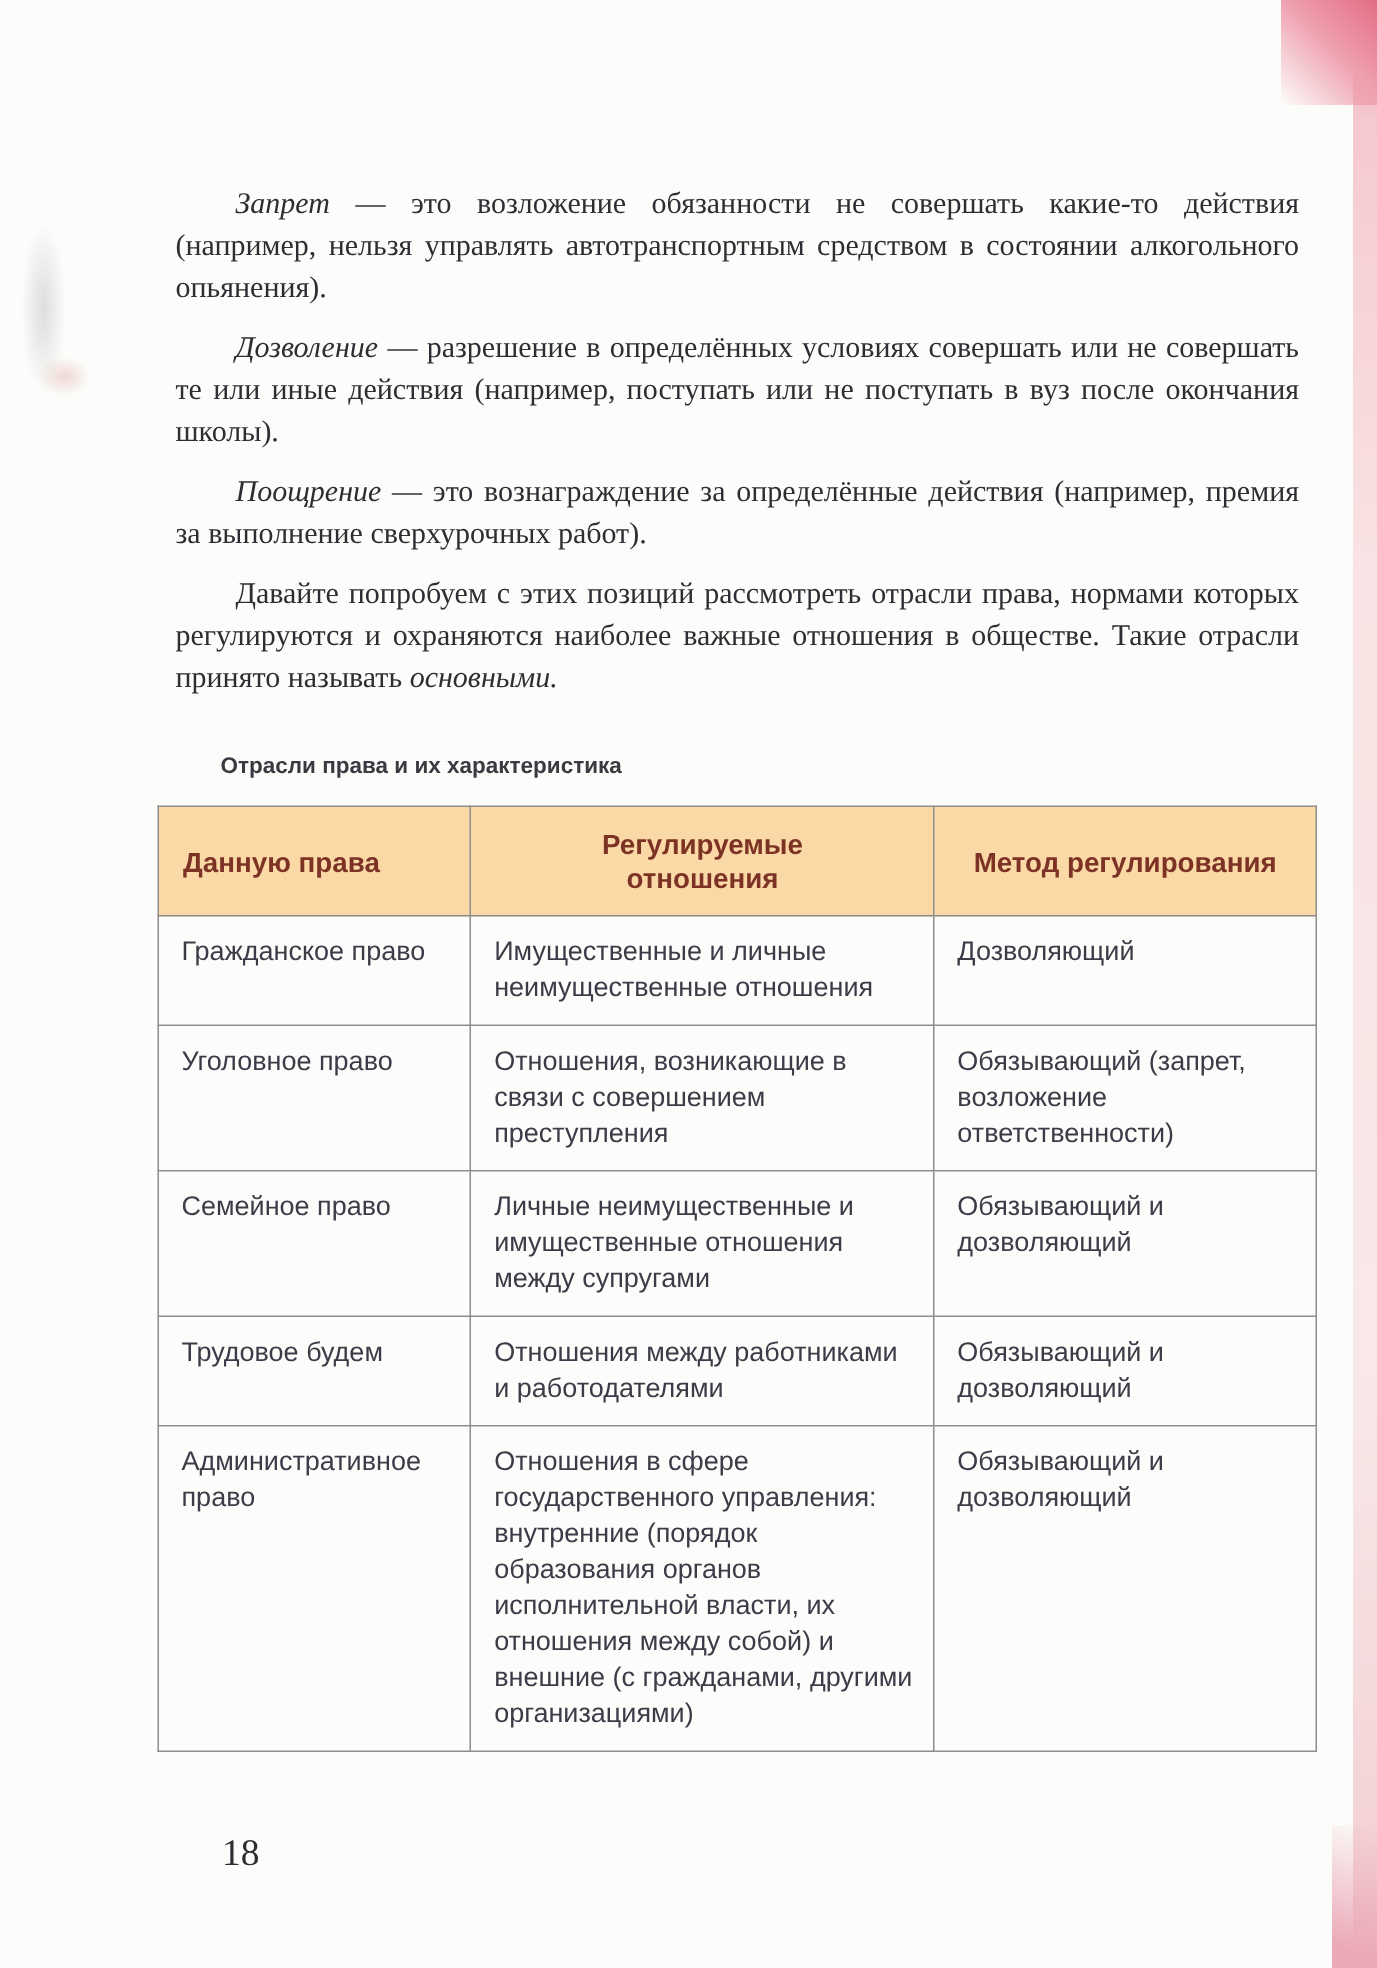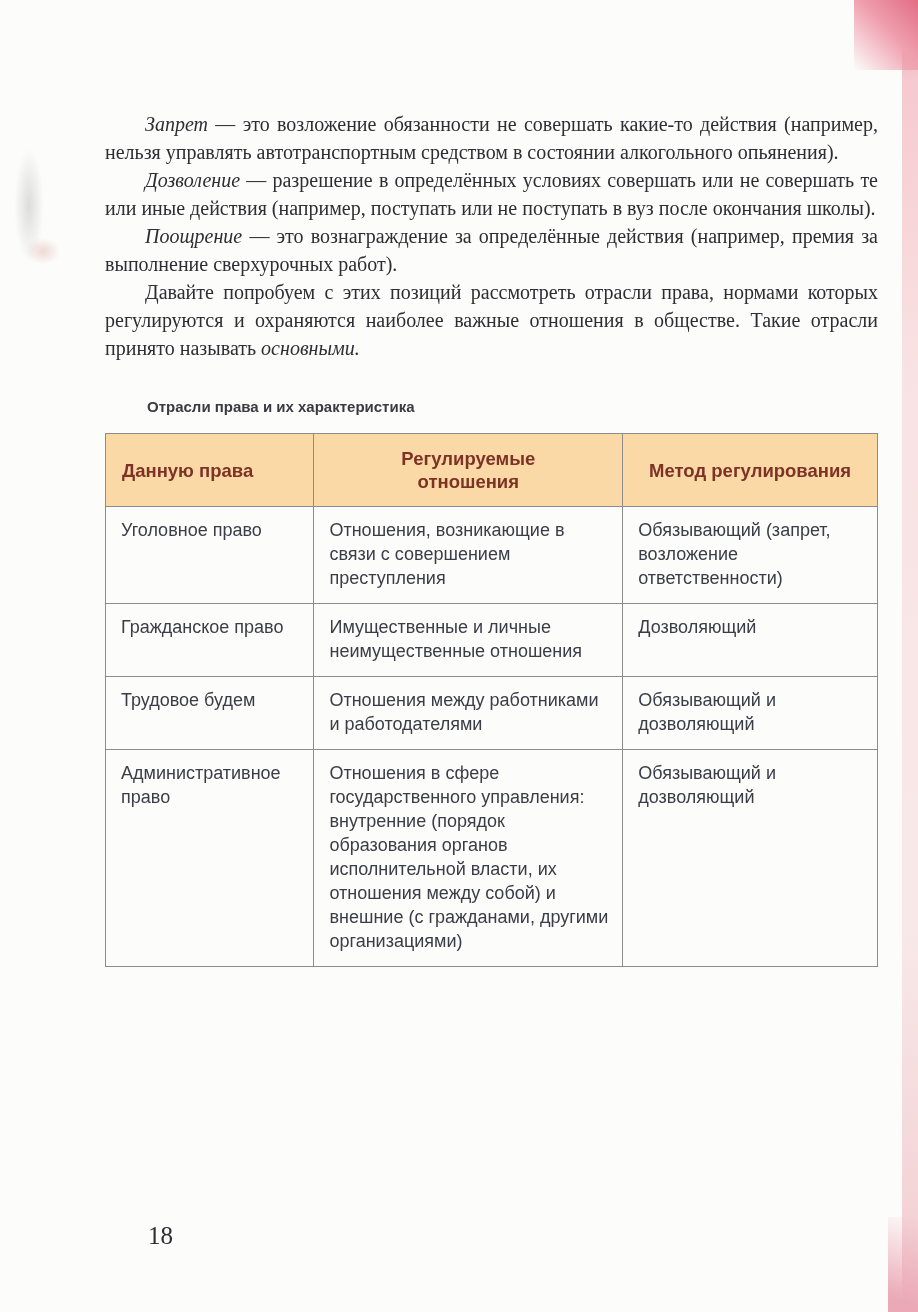--- a/index.html
+++ b/index.html
@@ -63,21 +63,21 @@
   }
 
   .content {
     position: absolute;
     left: 105px;
     top: 110px;
     width: 773px;
   }
 
   .para {
-    margin: 0;
+    margin: 12px;
     font-size: 20px;
     line-height: 28px;
     text-align: justify;
     text-indent: 40px;
     color: #2d2d33;
   }
   .para em {
     font-style: italic;
   }
 
@@ -172,31 +172,36 @@
         <tr>
           <th>Данную права</th>
           <th>Регулируемые
 отношения</th>
           <th>Метод регулирования</th>
         </tr>
       </thead>
       <tbody>
 
   <tr>
+    <td>Гражданское право</td>
+    <td>Имущественные и личные неимущественные отношения</td>
+    <td>Дозволяющий</td>
+  </tr>
+
+  <tr>
     <td>Уголовное право</td>
     <td>Отношения, возникающие в связи с совершением преступления</td>
     <td>Обязывающий (запрет, возложение ответственности)</td>
   </tr>
 
   <tr>
-    <td>Гражданское право</td>
-    <td>Имущественные и личные неимущественные отношения</td>
-    <td>Дозволяющий</td>
-  </tr>
-
+    <td>Семейное право</td>
+    <td>Личные неимущественные и имущественные отношения между супругами</td>
+    <td>Обязывающий и дозволяющий</td>
+  </tr>
 
   <tr>
     <td>Трудовое будем</td>
     <td>Отношения между работниками и работодателями</td>
     <td>Обязывающий и дозволяющий</td>
   </tr>
 
   <tr>
     <td>Административное право</td>
     <td>Отношения в сфере государственного управления: внутренние (порядок образования органов исполнительной власти, их отношения между собой) и внешние (с гражданами, другими организациями)</td>

